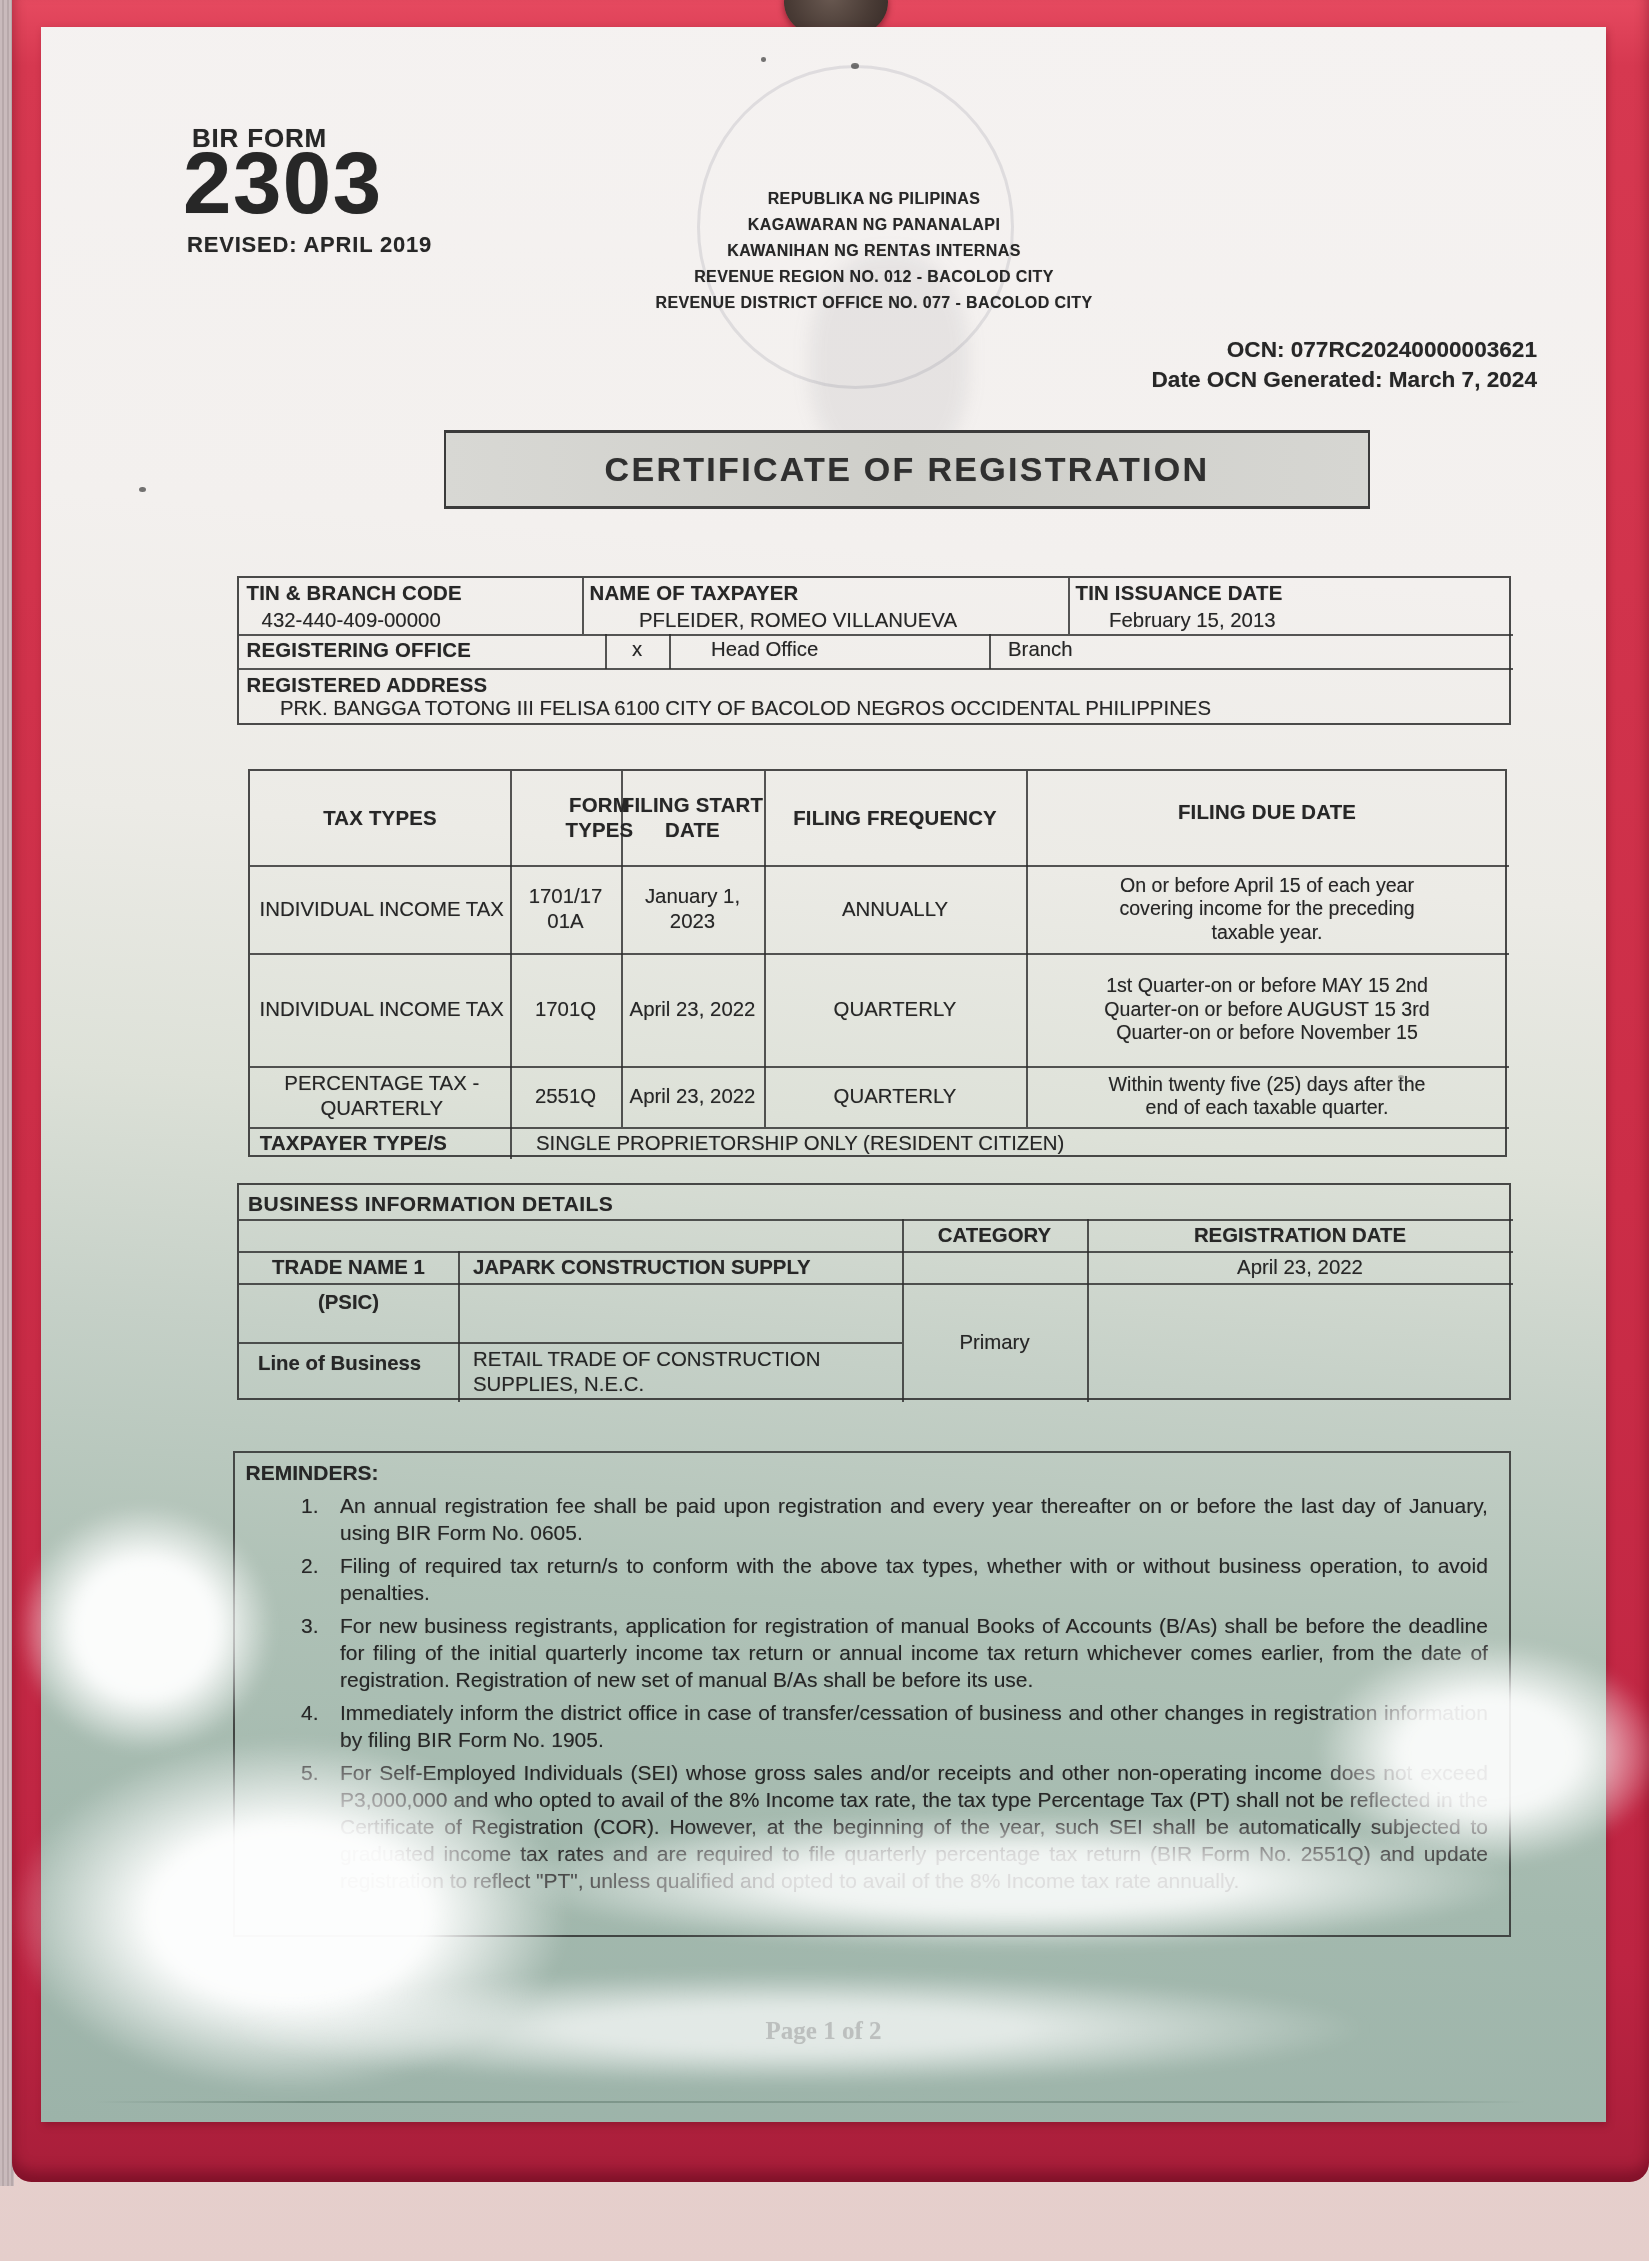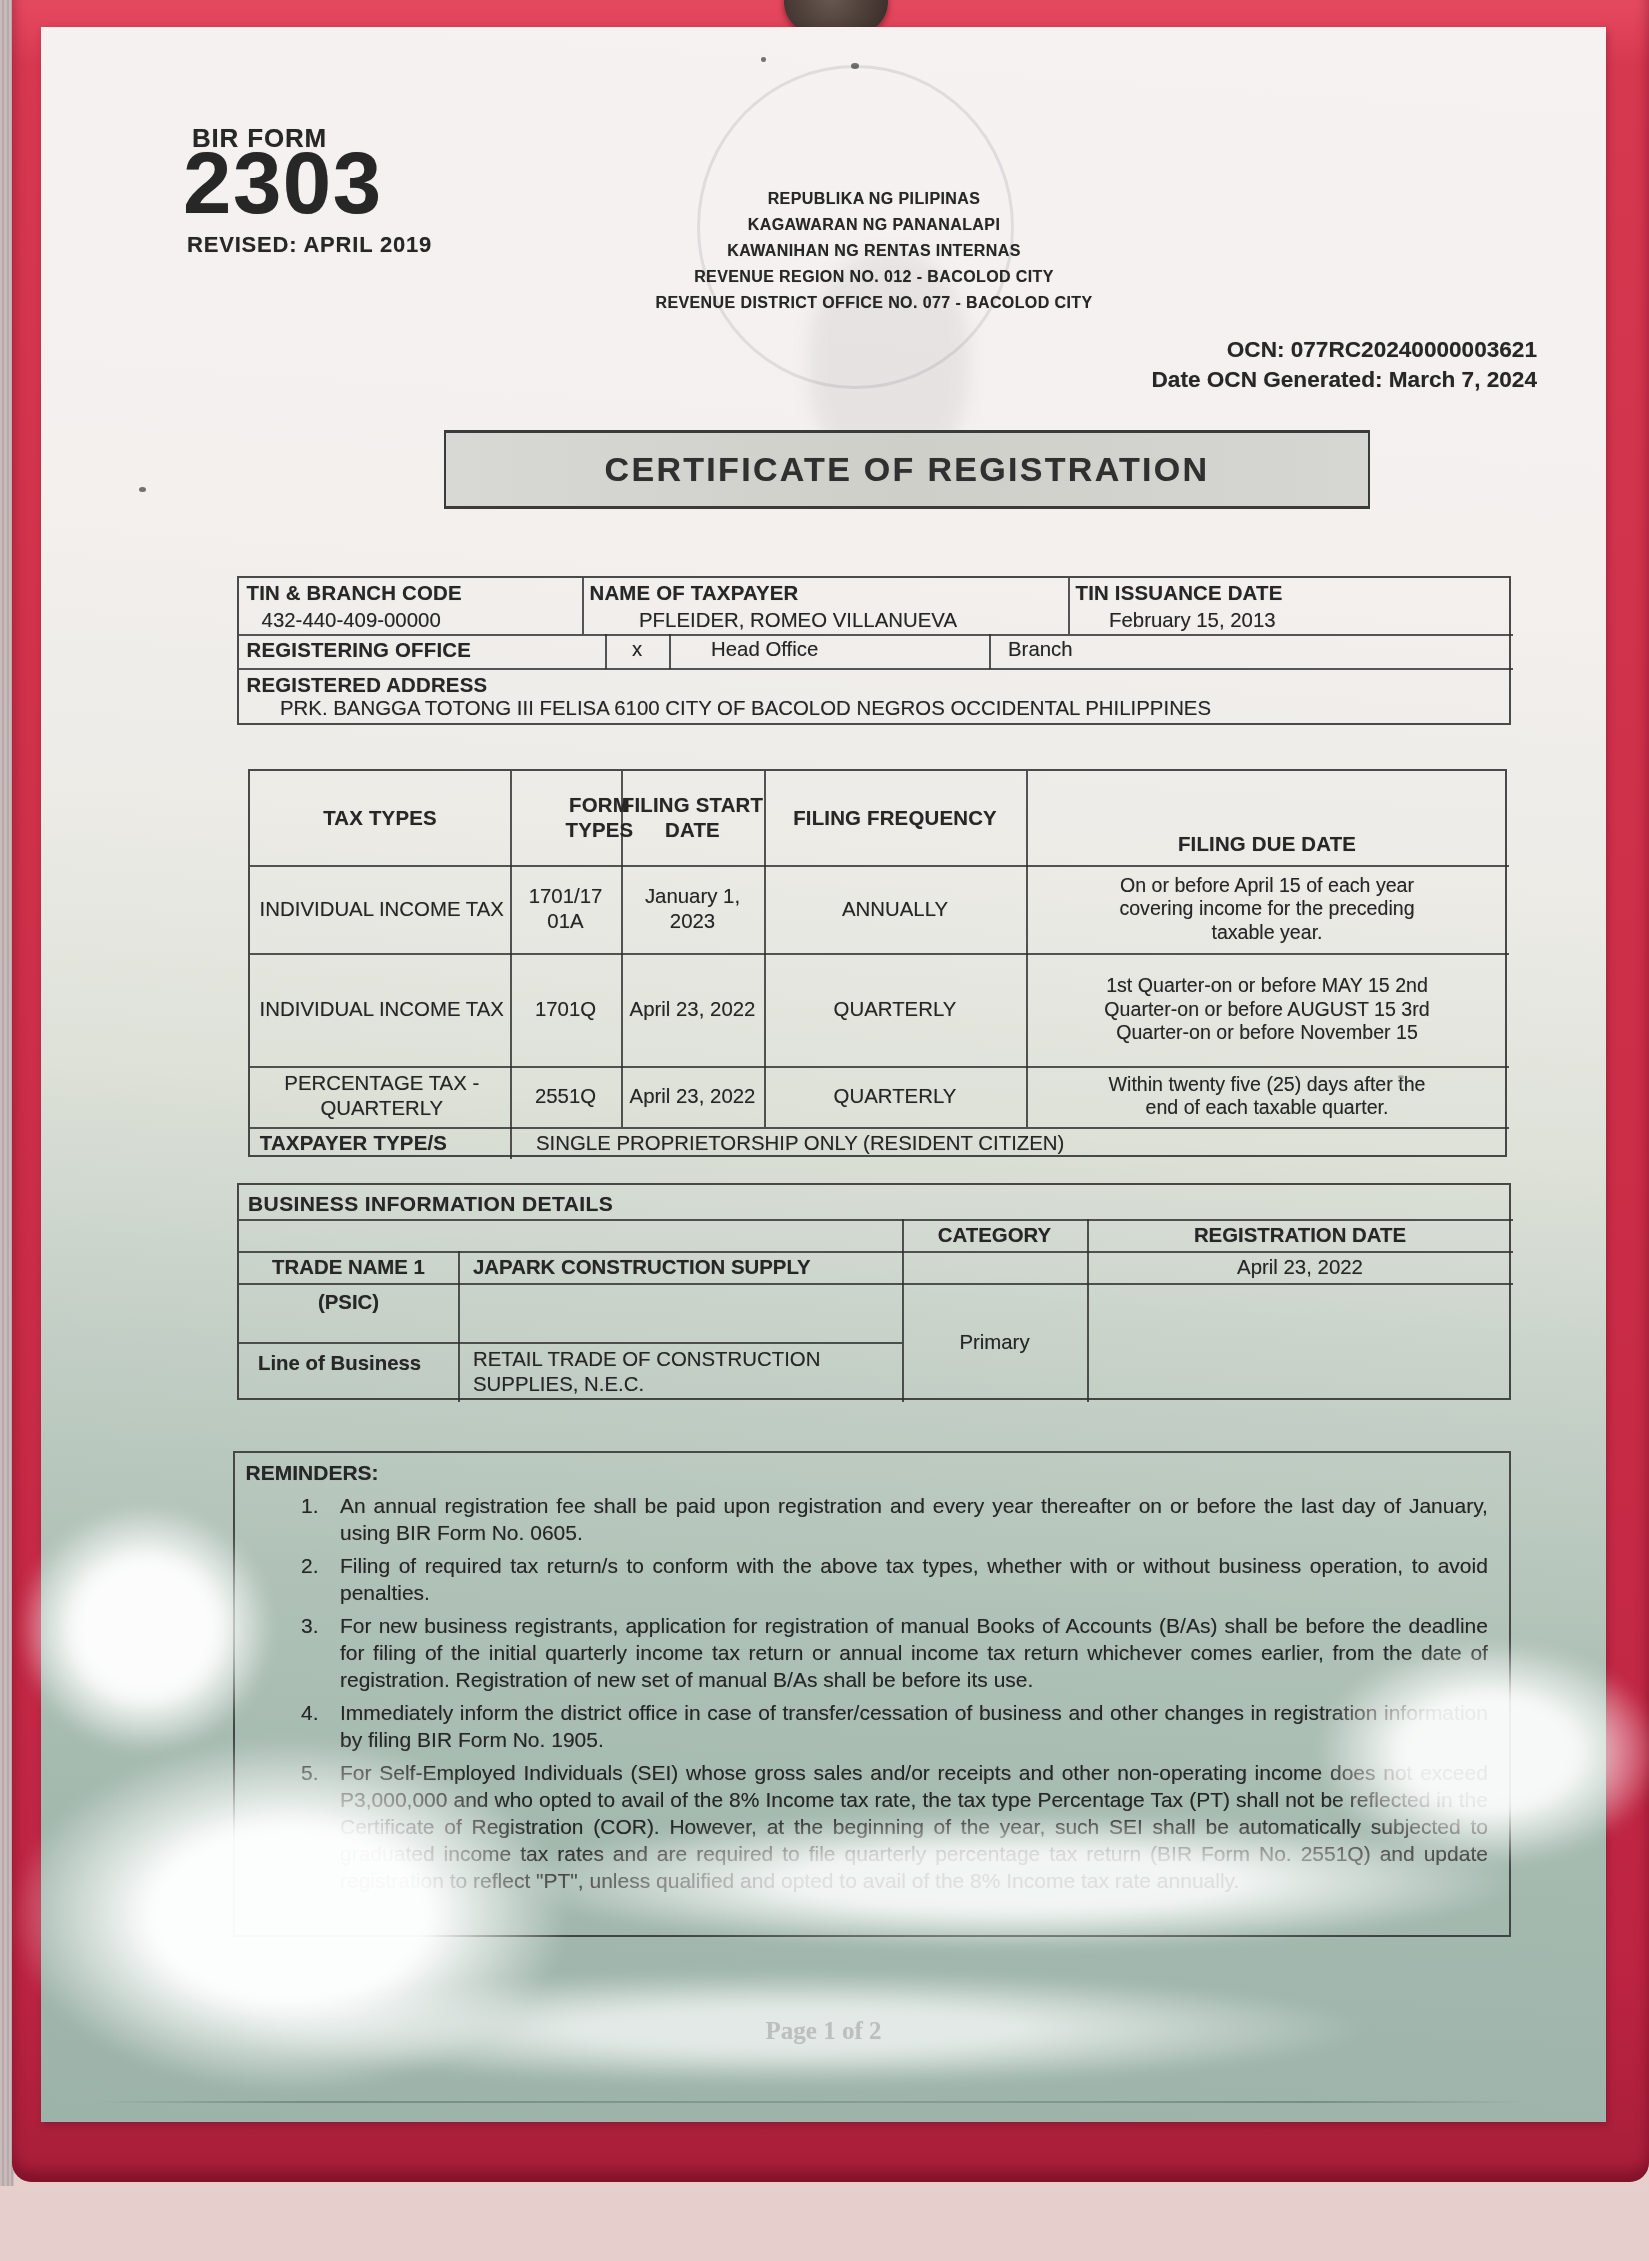--- a/index.html
+++ b/index.html
@@ -180,21 +180,21 @@
       <div class="tt-line" style="left:0;top:356px;width:1259px;height:2.3px;"></div>
       <div class="tt-line" style="left:260px;top:0;width:1.5px;height:388px;"></div>
       <div class="tt-line" style="left:371px;top:0;width:1.5px;height:356px;"></div>
       <div class="tt-line" style="left:514px;top:0;width:1.5px;height:356px;"></div>
       <div class="tt-line" style="left:776px;top:0;width:1.5px;height:356px;"></div>
 
       <div class="tt-cell tt-head" style="left:0;top:0;width:260px;height:94px;">TAX TYPES</div>
       <div class="tt-cell tt-head" style="left:260px;top:0;width:107px;height:94px;margin-left:36px;">FORM TYPES</div>
       <div class="tt-cell tt-head" style="left:371px;top:0;width:143px;height:94px;">FILING START DATE</div>
       <div class="tt-cell tt-head" style="left:514px;top:0;width:262px;height:94px;">FILING FREQUENCY</div>
-      <div class="tt-cell tt-head" style="left:776px;top:0;width:482px;height:83px;margin-top:32px;">FILING DUE DATE</div>
+      <div class="tt-cell tt-head" style="left:776px;top:0;width:482px;height:83px;">FILING DUE DATE</div>
 
       <div class="tt-cell" style="left:3.8px;top:94px;width:256px;height:88px;">INDIVIDUAL INCOME TAX</div>
       <div class="tt-cell" style="left:260px;top:94px;width:111px;height:88px;">1701/17 01A</div>
       <div class="tt-cell" style="left:371px;top:94px;width:143px;height:88px;">January 1, 2023</div>
       <div class="tt-cell" style="left:514px;top:94px;width:262px;height:88px;">ANNUALLY</div>
       <div class="tt-cell tt-due" style="left:776px;top:94px;width:482px;height:88px;">
           <span>On or before April 15 of each year covering income for the preceding taxable year.</span>
         </div>
 
       <div class="tt-cell" style="left:3.8px;top:182px;width:256px;height:113px;">INDIVIDUAL INCOME TAX</div>

